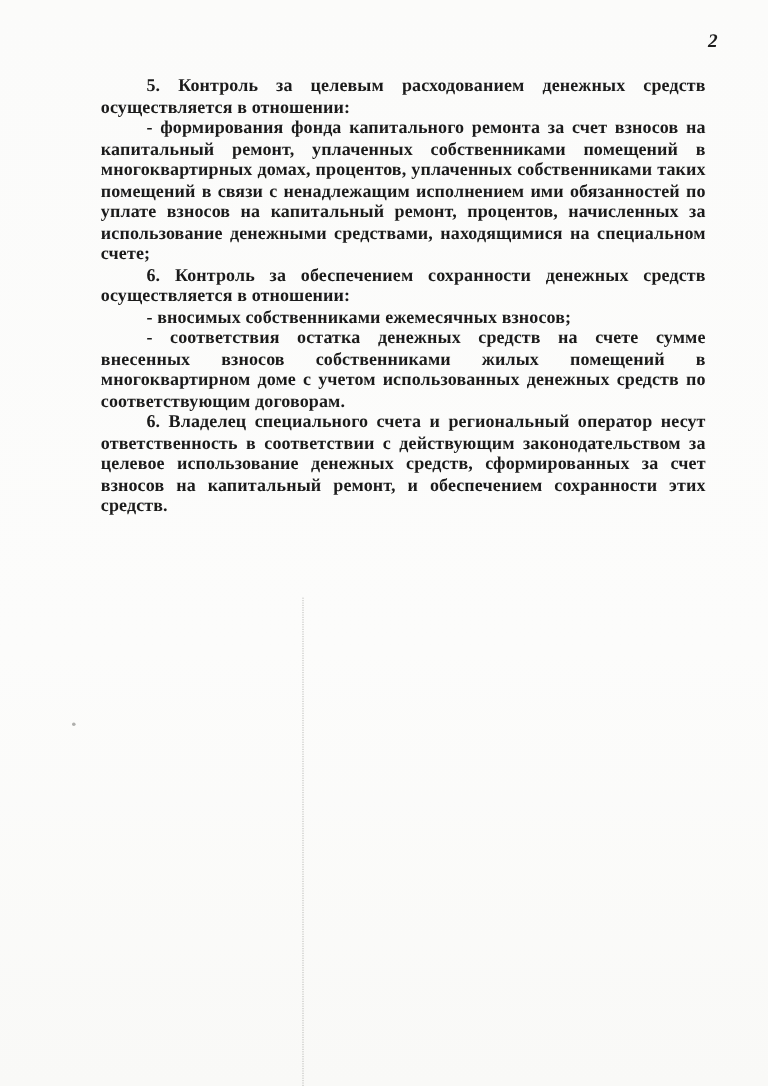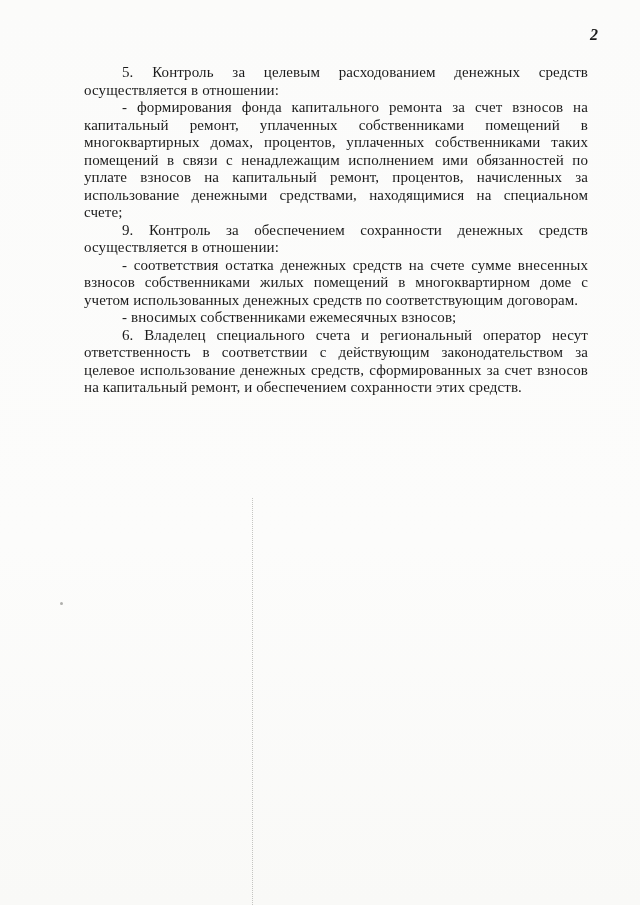--- a/index.html
+++ b/index.html
@@ -33,21 +33,21 @@
     top: 64px;
     left: 84px;
     width: 504px;
   }
   .content p {
     margin: 0;
     text-align: justify;
     text-indent: 38px;
     font-size: 15px;
     line-height: 17.5px;
-    font-weight: normal;
+    font-weight: bold;
     letter-spacing: 0.1px;
     color: #1b1b1b;
   }
   .scan-line-vertical {
     position: absolute;
     left: 252px;
     top: 498px;
     height: 407px;
     width: 0;
     border-left: 1px dotted #9a9a96;
@@ -66,21 +66,21 @@
 </style>
 </head>
 <body>
 
 <div class="page">
   <div class="page-number">2</div>
 
   <div class="content">
       <p>5. Контроль за целевым расходованием денежных средств осуществляется в отношении:</p>
       <p>- формирования фонда капитального ремонта за счет взносов на капитальный ремонт, уплаченных собственниками помещений в многоквартирных домах, процентов, уплаченных собственниками таких помещений в связи с ненадлежащим исполнением ими обязанностей по уплате взносов на капитальный ремонт, процентов, начисленных за использование денежными средствами, находящимися на специальном счете;</p>
-      <p>9. Контроль за обеспечением сохранности денежных средств осуществляется в отношении:</p>
+      <p>6. Контроль за обеспечением сохранности денежных средств осуществляется в отношении:</p>
+      <p>- вносимых собственниками ежемесячных взносов;</p>
       <p>- соответствия остатка денежных средств на счете сумме внесенных взносов собственниками жилых помещений в многоквартирном доме с учетом использованных денежных средств по соответствующим договорам.</p>
-      <p>- вносимых собственниками ежемесячных взносов;</p>
       <p>6. Владелец специального счета и региональный оператор несут ответственность в соответствии с действующим законодательством за целевое использование денежных средств, сформированных за счет взносов на капитальный ремонт, и обеспечением сохранности этих средств.</p>
     </div>
 
   <div class="scan-line-vertical"></div>
   <div class="scan-speck"></div>
 </div>
 
 </body></html>

